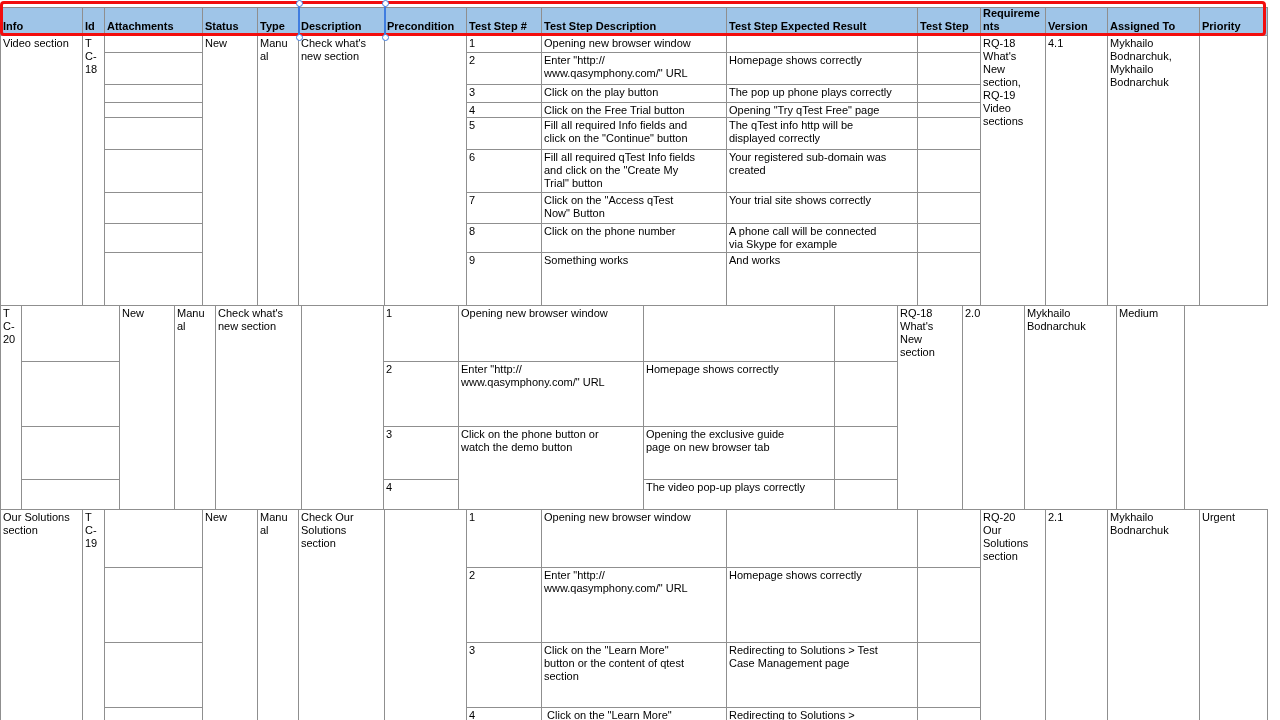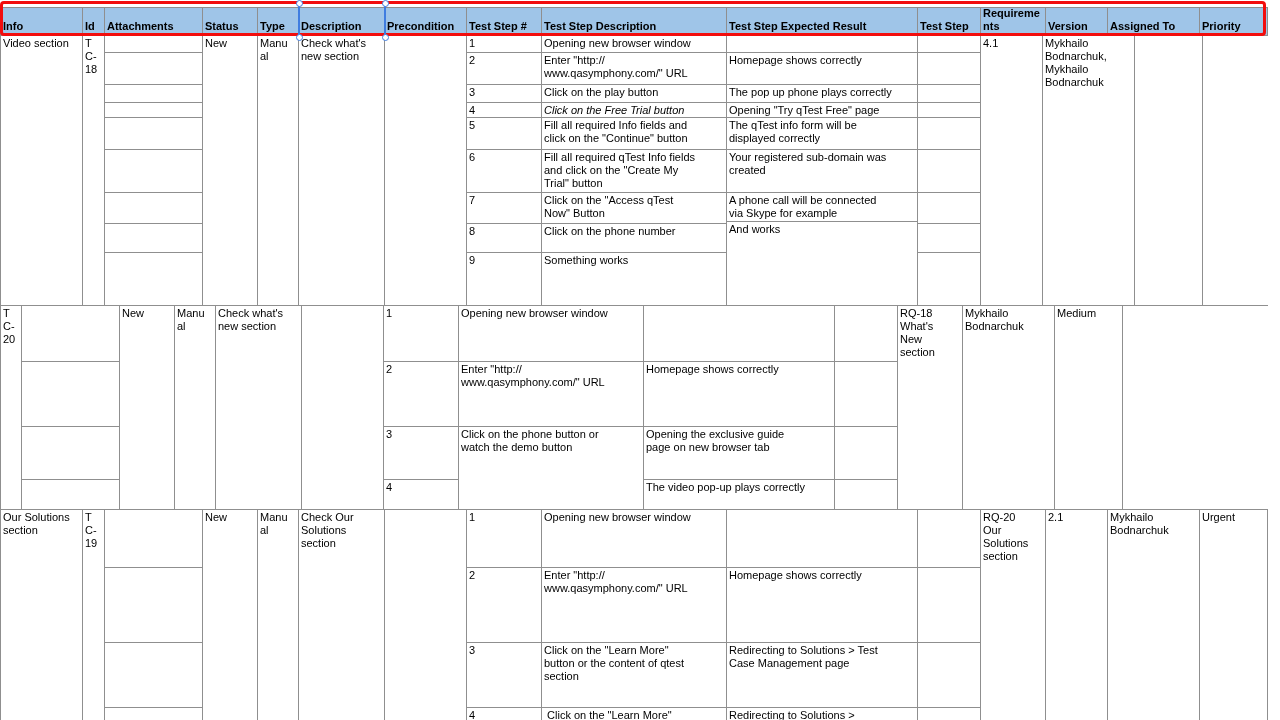--- a/index.html
+++ b/index.html
@@ -88,55 +88,57 @@
         <div class="subcell" style="height: 43px;">6</div>
         <div class="subcell" style="height: 31px;">7</div>
         <div class="subcell" style="height: 29px;">8</div>
         <div class="subcell" style="flex: 1 1 auto;">9</div>
       </div>
     <div class="stack" style="width:185px">
         <div class="subcell" style="height: 17px;">Opening new browser window</div>
         <div class="subcell" style="height: 32px;">Enter "http://
 www.qasymphony.com/" URL</div>
         <div class="subcell" style="height: 18px;">Click on the play button</div>
-        <div class="subcell" style="height: 15px; font-style: italic;">Click on the Free Trial button</div>
+        <div class="subcell" style="height: 15px;">Click on the Free Trial button</div>
         <div class="subcell" style="height: 32px;">Fill all required Info fields and
 click on the "Continue" button</div>
         <div class="subcell" style="height: 43px;">Fill all required qTest Info fields
 and click on the "Create My
 Trial" button</div>
         <div class="subcell" style="height: 31px;">Click on the "Access qTest
 Now" Button</div>
         <div class="subcell" style="height: 29px;">Click on the phone number</div>
         <div class="subcell" style="flex: 1 1 auto;">Something works</div>
       </div>
     <div class="stack" style="width:191px">
         <div class="subcell" style="height: 17px;"></div>
         <div class="subcell" style="height: 32px;">Homepage shows correctly</div>
         <div class="subcell" style="height: 18px;">The pop up phone plays correctly</div>
         <div class="subcell" style="height: 15px;">Opening "Try qTest Free" page</div>
-        <div class="subcell" style="height: 32px;">The qTest info form will be
+        <div class="subcell" style="height: 32px;">The qTest info http will be
 displayed correctly</div>
         <div class="subcell" style="height: 43px;">Your registered sub-domain was
 created</div>
+        <div class="subcell" style="height: 31px;">Your trial site shows correctly</div>
         <div class="subcell" style="height: 29px;">A phone call will be connected
 via Skype for example</div>
         <div class="subcell" style="flex: 1 1 auto;">And works</div>
       </div>
     <div class="stack" style="width:63px">
         <div class="subcell" style="height: 17px;"></div>
         <div class="subcell" style="height: 32px;"></div>
         <div class="subcell" style="height: 18px;"></div>
         <div class="subcell" style="height: 15px;"></div>
         <div class="subcell" style="height: 32px;"></div>
         <div class="subcell" style="height: 43px;"></div>
         <div class="subcell" style="height: 31px;"></div>
         <div class="subcell" style="height: 29px;"></div>
         <div class="subcell" style="flex: 1 1 auto;"></div>
       </div>
+    <div class="cell req-cell" style="width:65px">RQ-18 What's New section, RQ-19 Video sections</div>
     <div class="cell" style="width:62px">4.1</div>
     <div class="cell" style="width:92px">Mykhailo Bodnarchuk, Mykhailo Bodnarchuk</div>
     <div class="cell" style="width:68px"></div>
   </div>
 
   <div class="row" style="top:306px;height:204px">
     <div class="cell id-cell" style="width:22px">TC-20</div>
     <div class="stack" style="width:98px">
         <div class="subcell" style="height: 56px;"></div>
         <div class="subcell" style="height: 65px;"></div>
@@ -167,20 +169,21 @@
 page on new browser tab</div>
         <div class="subcell" style="flex: 1 1 auto;">The video pop-up plays correctly</div>
       </div>
     <div class="stack" style="width:63px">
         <div class="subcell" style="height: 56px;"></div>
         <div class="subcell" style="height: 65px;"></div>
         <div class="subcell" style="height: 53px;"></div>
         <div class="subcell" style="flex: 1 1 auto;"></div>
       </div>
     <div class="cell req-cell" style="width:65px">RQ-18 What's New section</div>
+    <div class="cell" style="width:62px">2.0</div>
     <div class="cell" style="width:92px">Mykhailo Bodnarchuk</div>
     <div class="cell" style="width:68px">Medium</div>
   </div>
 
   <div class="row" style="top:510px;height:238px">
     <div class="cell" style="width:83px">Our Solutions section</div>
     <div class="cell id-cell" style="width:22px">TC-19</div>
     <div class="stack" style="width:98px">
         <div class="subcell" style="height: 58px;"></div>
         <div class="subcell" style="height: 75px;"></div>

